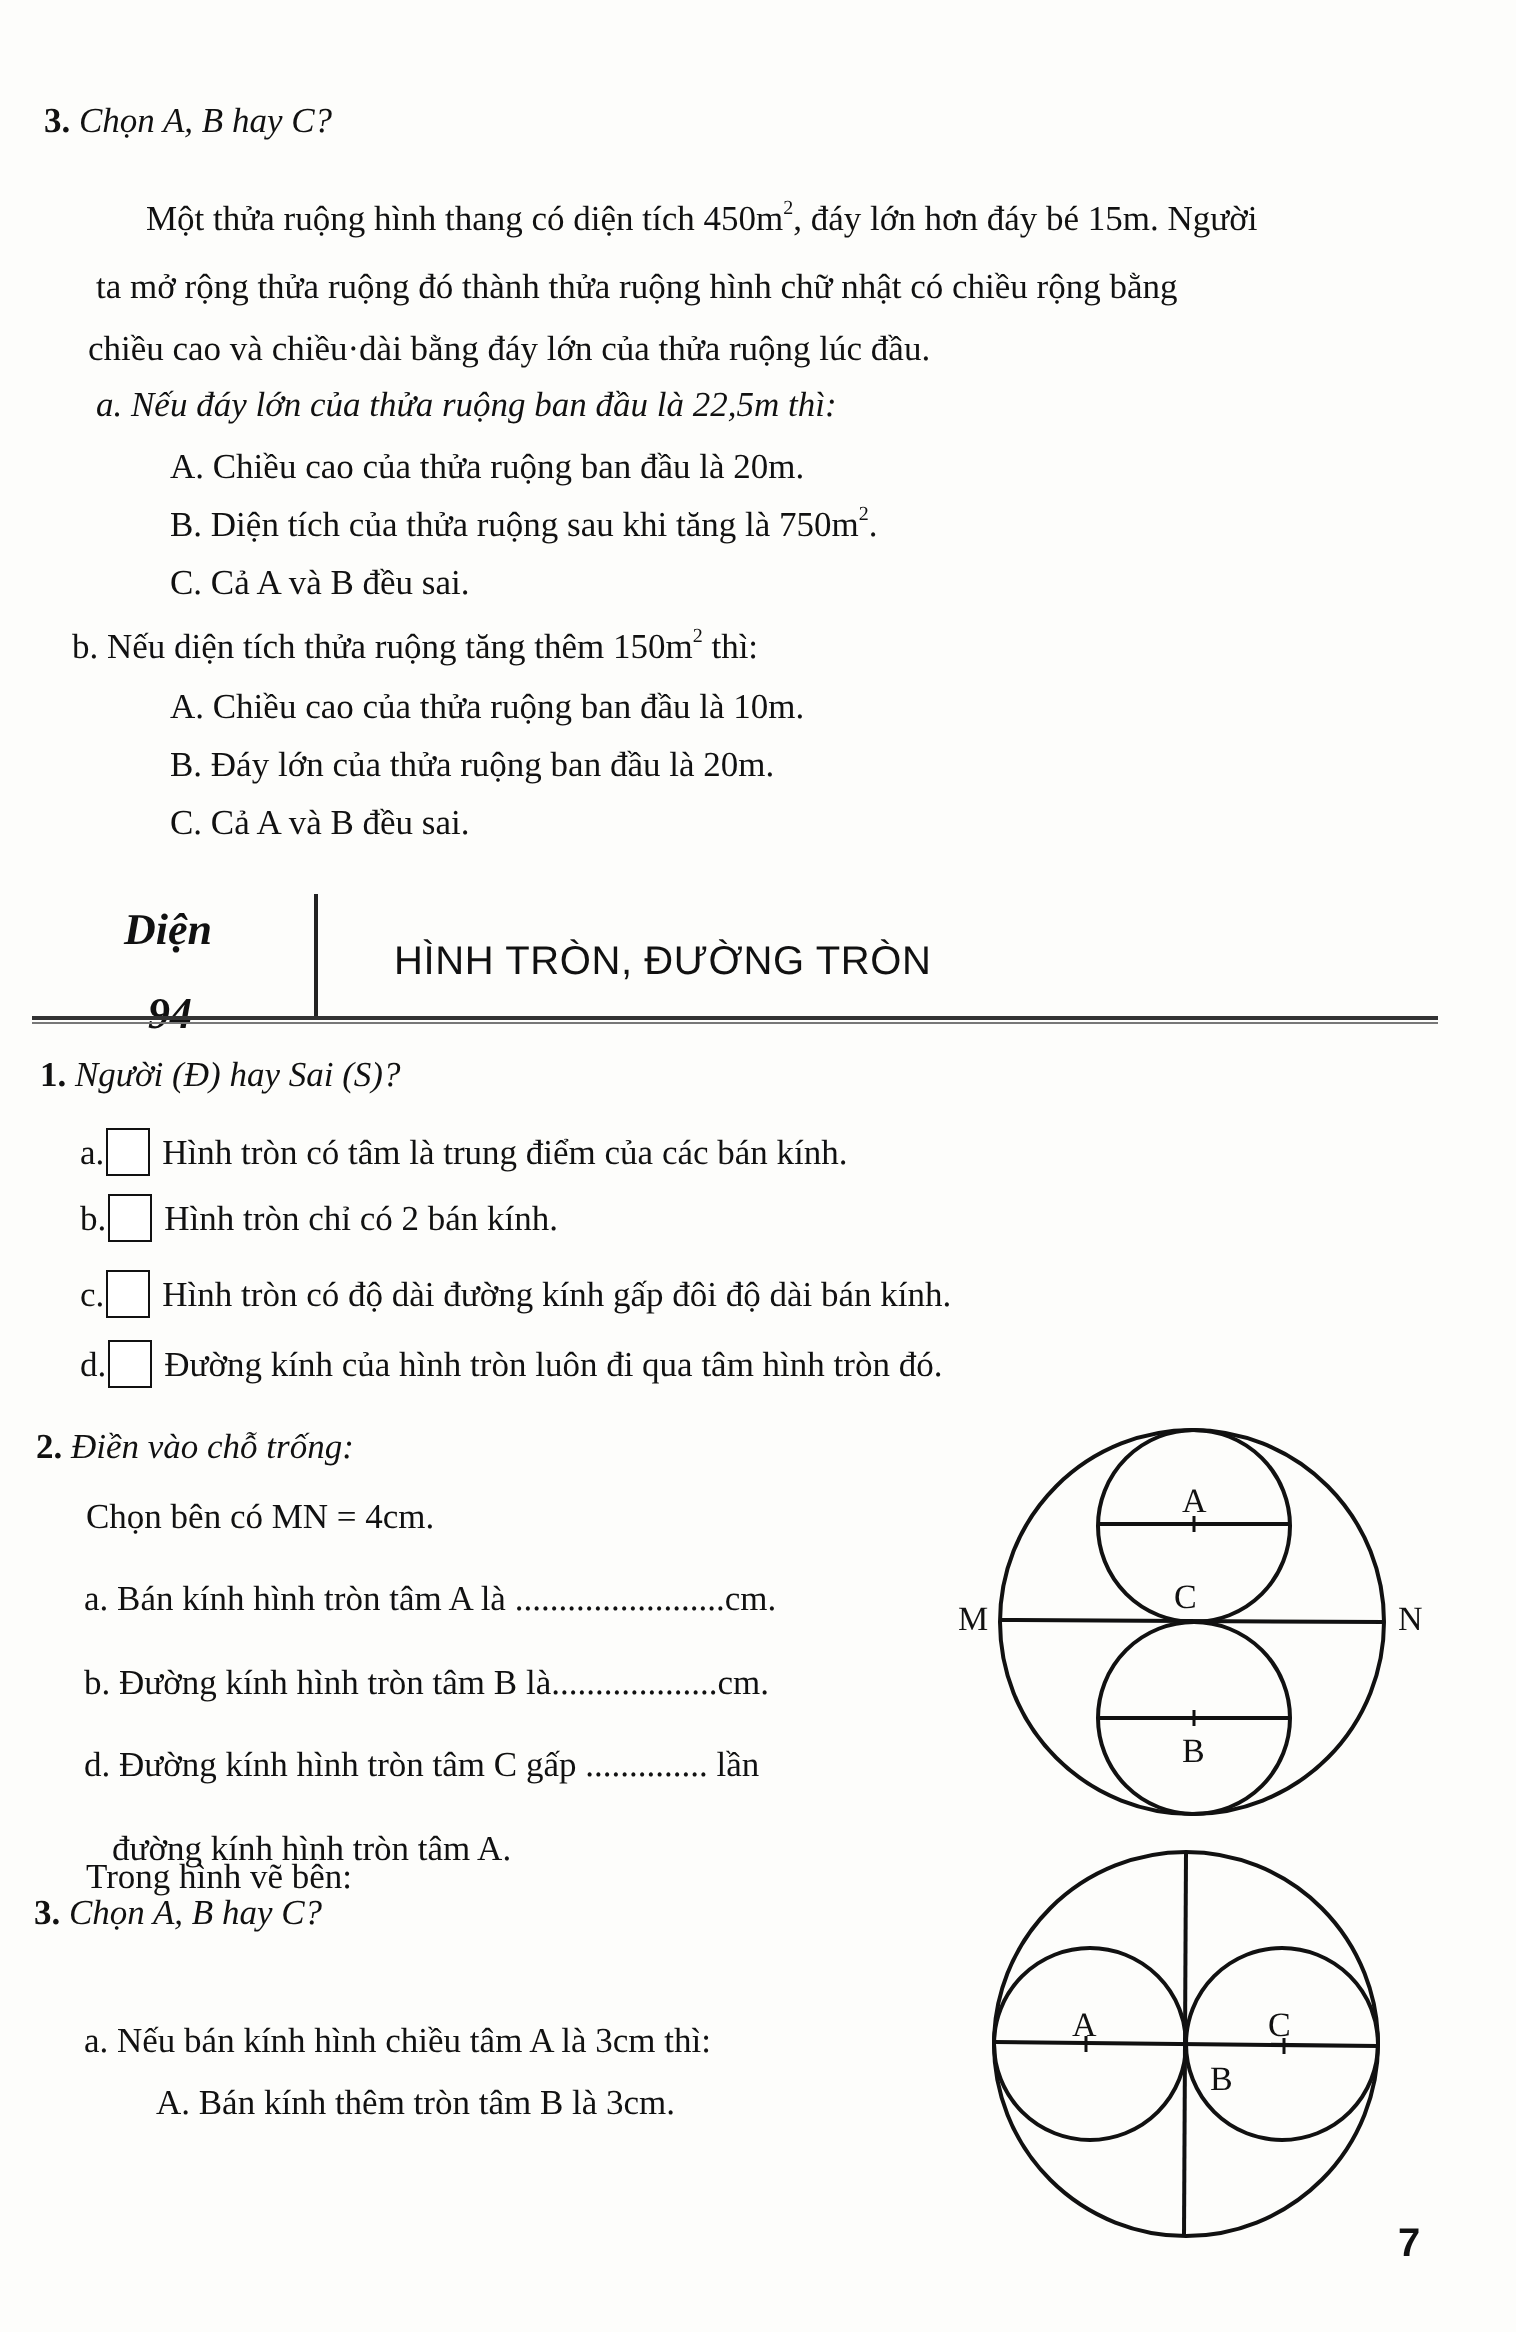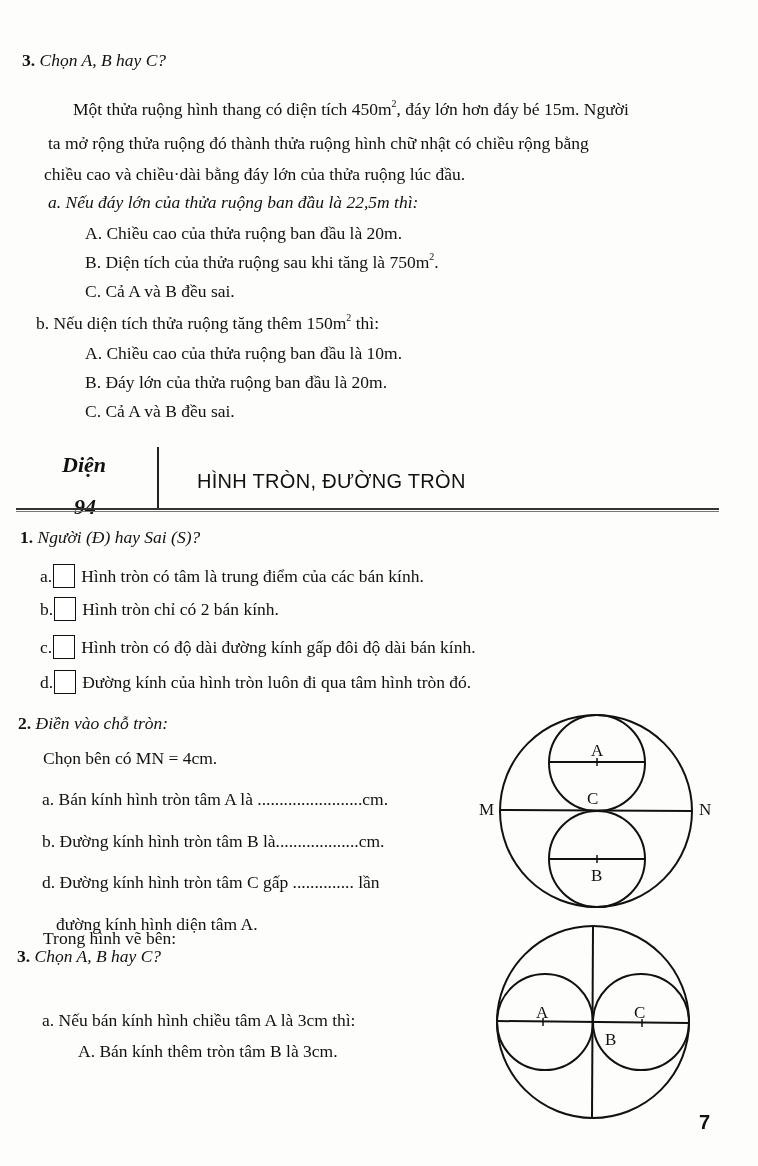--- a/index.html
+++ b/index.html
@@ -71,27 +71,27 @@
 </div>
 <div class="abs t" style="left:40px;top:637px;text-align:right;">
   <span>c.</span><span class="box"></span><span>Hình tròn có độ dài đường kính gấp đôi độ dài bán kính.</span>
 </div>
 <div class="abs t" style="left:40px;top:672px;">
   <span>d.</span><span class="box"></span><span>Đường kính của hình tròn luôn đi qua tâm hình tròn đó.</span>
 </div>
 
 <div class="abs t" style="left:18px;top:713px;">
   <span class="b">2.</span>
-  <span class="it">Điền vào chỗ tròn:</span>
+  <span class="it">Điền vào chỗ trống:</span>
 </div>
 <div class="abs t" style="left:43px;top:748px;">Chọn bên có MN = 4cm.</div>
 <div class="abs t" style="left:42px;top:789px;">a. Bán kính hình tròn tâm A là ........................cm.</div>
 <div class="abs t" style="left:42px;top:831px;">b. Đường kính hình tròn tâm B là...................cm.</div>
 <div class="abs t" style="left:42px;top:872px;">d. Đường kính hình tròn tâm C gấp .............. lần</div>
-<div class="abs t" style="left:56px;top:914px;">đường kính hình diện tâm A.</div>
+<div class="abs t" style="left:56px;top:914px;">đường kính hình tròn tâm A.</div>
 
 <svg width="758" height="1166" style="left:0;top:0;">
   <g fill="none" stroke="#111" stroke-width="2">
     <circle cx="596" cy="811" r="96"></circle>
     <circle cx="597" cy="763" r="48"></circle>
     <circle cx="597" cy="859" r="48"></circle>
     <line x1="500" y1="810" x2="692" y2="811"></line>
     <line x1="549" y1="762" x2="645" y2="762"></line>
     <line x1="549" y1="859" x2="645" y2="859"></line>
     <line x1="597" y1="758" x2="597" y2="766" stroke-width="1.5"></line>

